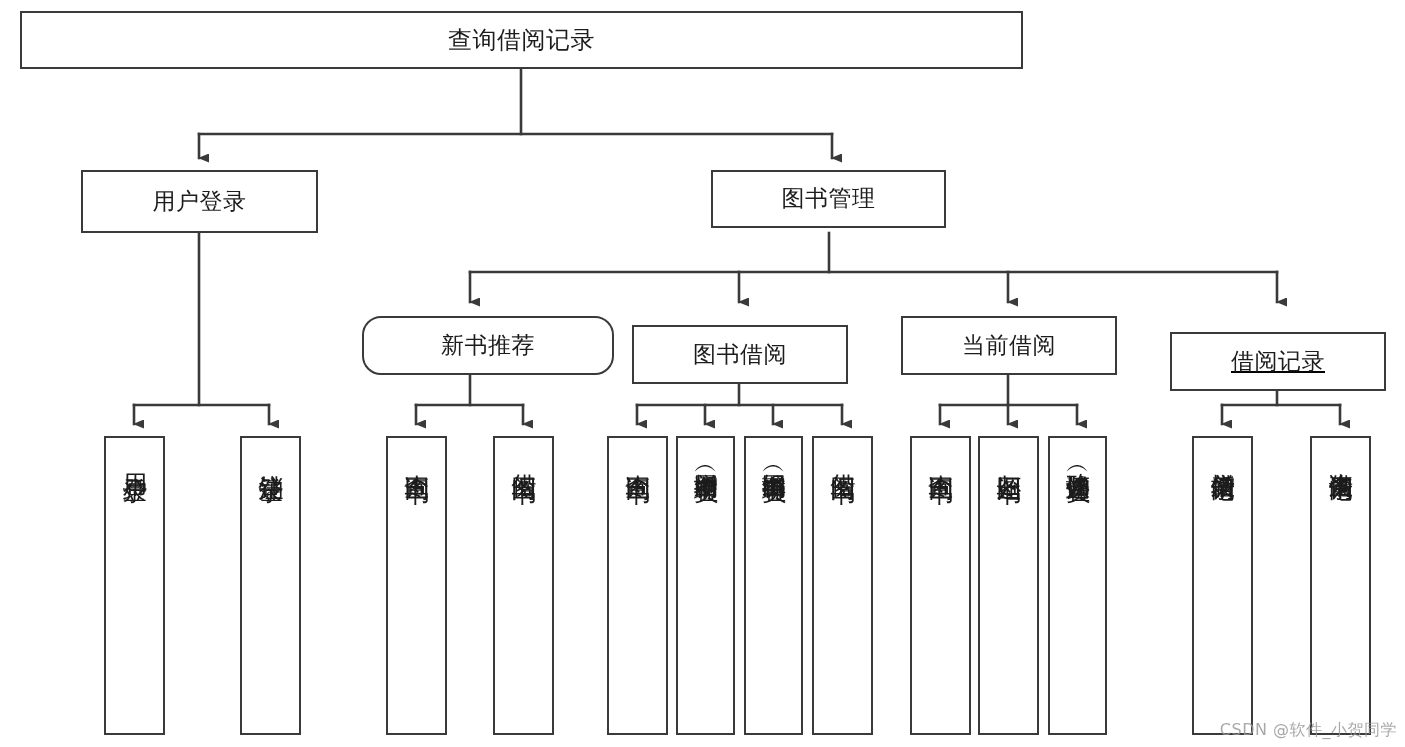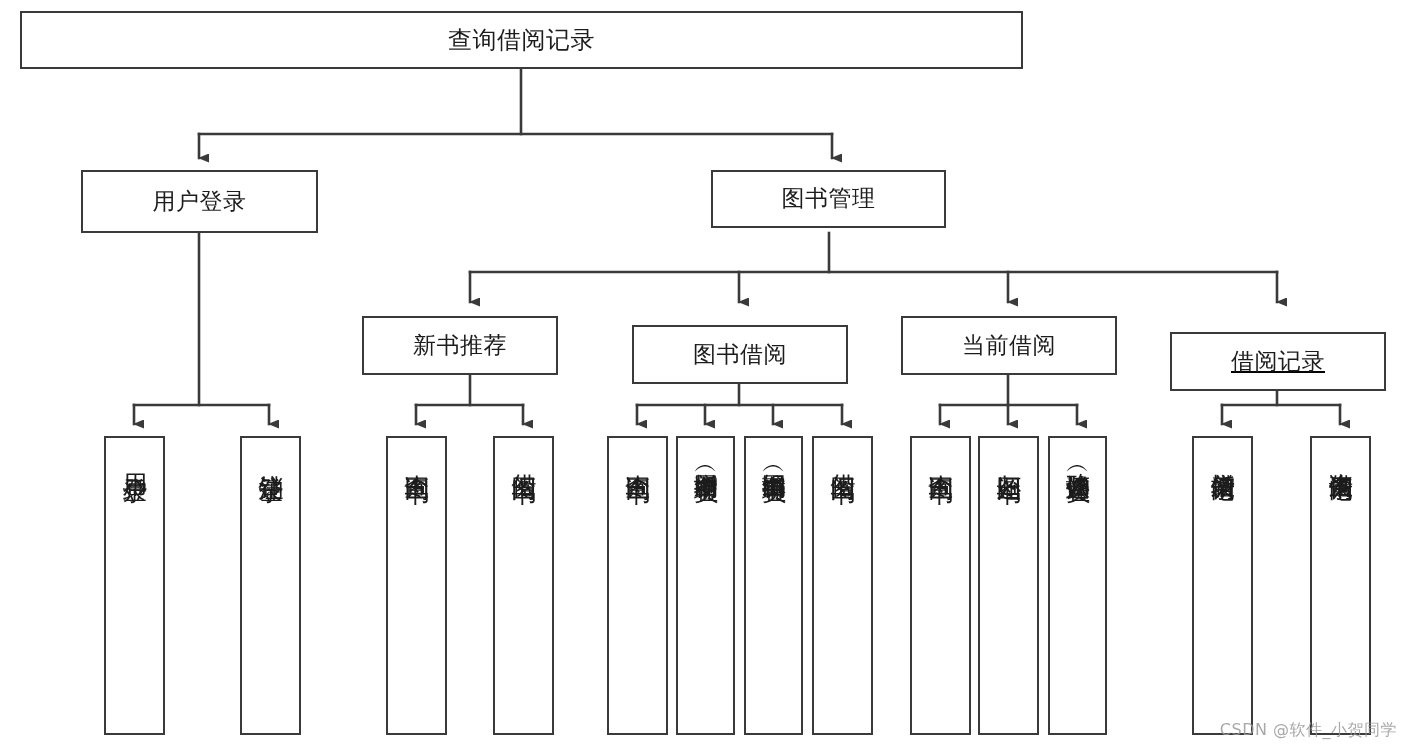--- a/index.html
+++ b/index.html
@@ -138,21 +138,21 @@
   </div>
 
   <div class="node horizontal" style="left:81px; top:170px; width:237px; height:63px;">
     <span class="node-label">用户登录</span>
   </div>
 
   <div class="node horizontal" style="left:711px; top:170px; width:235px; height:58px;">
     <span class="node-label">图书管理</span>
   </div>
 
-  <div class="node horizontal" style="left:362px; top:316px; width:196px; height:59px;">
+  <div class="node horizontal" style="left:362px; top:316px; width:252px; height:59px;border-radius:19px;">
     <span class="node-label">新书推荐</span>
   </div>
 
   <div class="node horizontal" style="left:632px; top:316px; width:216px; height:59px;margin-top:9px;">
     <span class="node-label">图书借阅</span>
   </div>
 
   <div class="node horizontal" style="left:901px; top:316px; width:216px; height:59px;font-family:Liberation Serif, serif;">
     <span class="node-label">当前借阅</span>
   </div>

